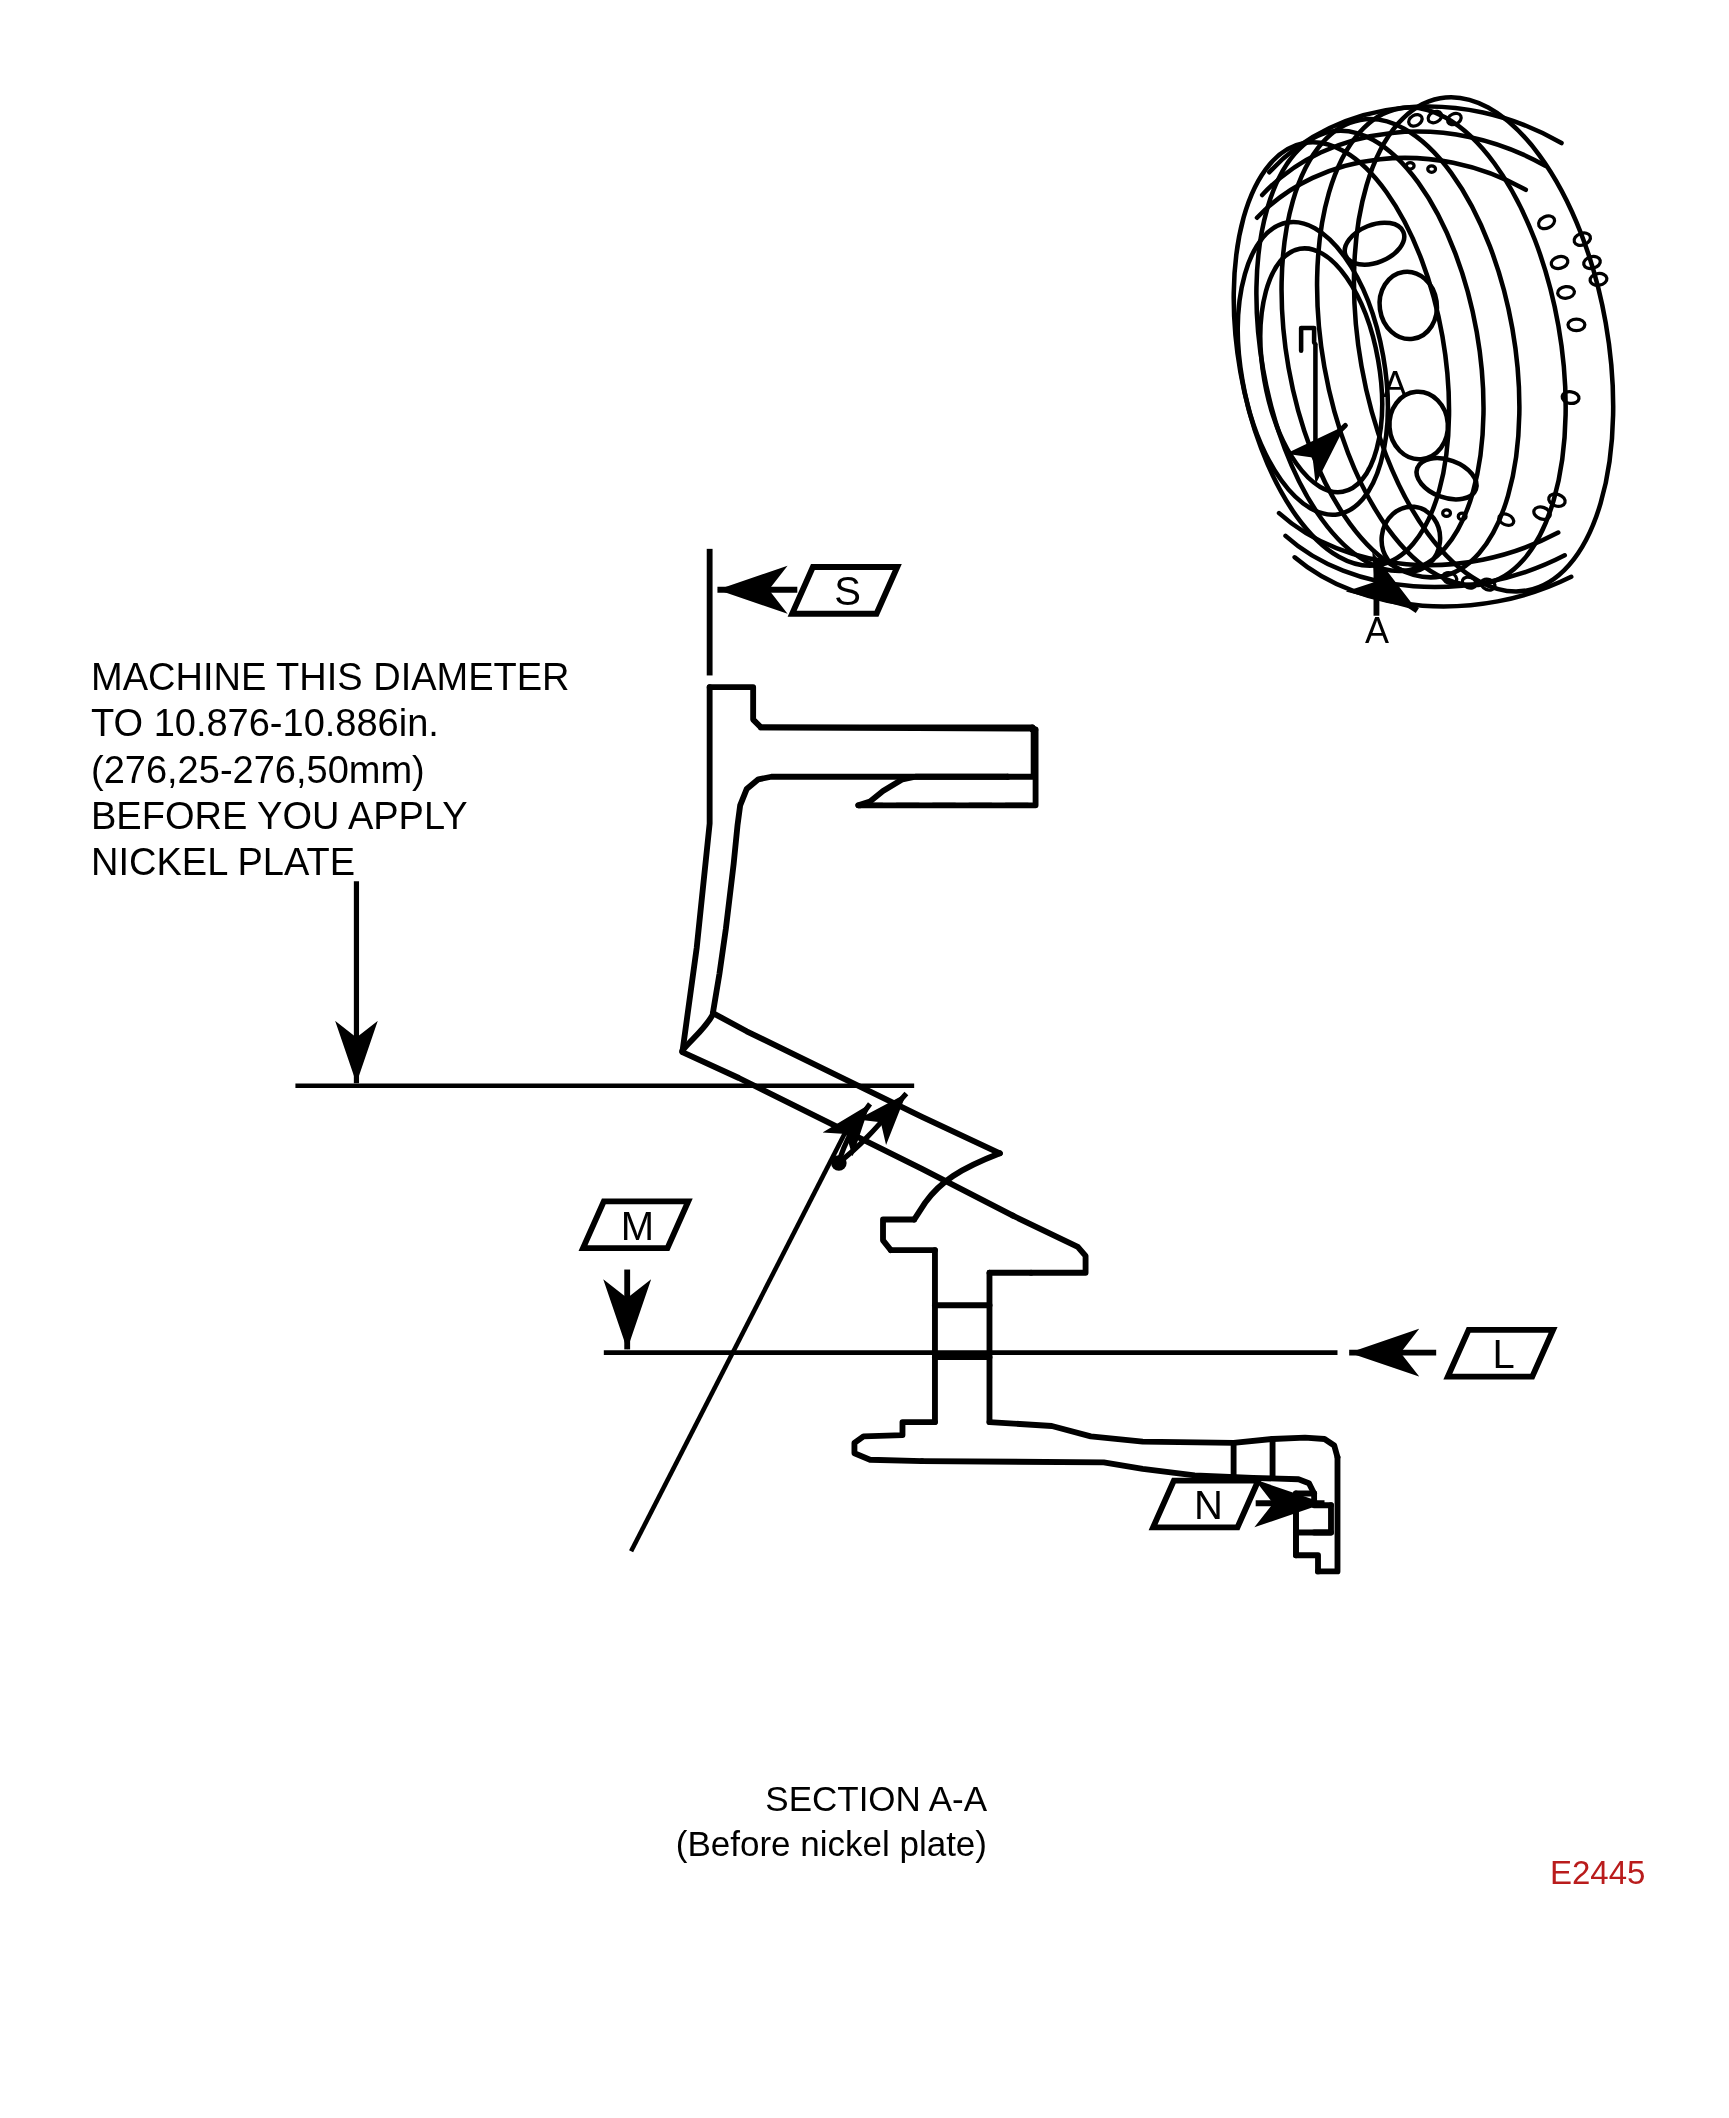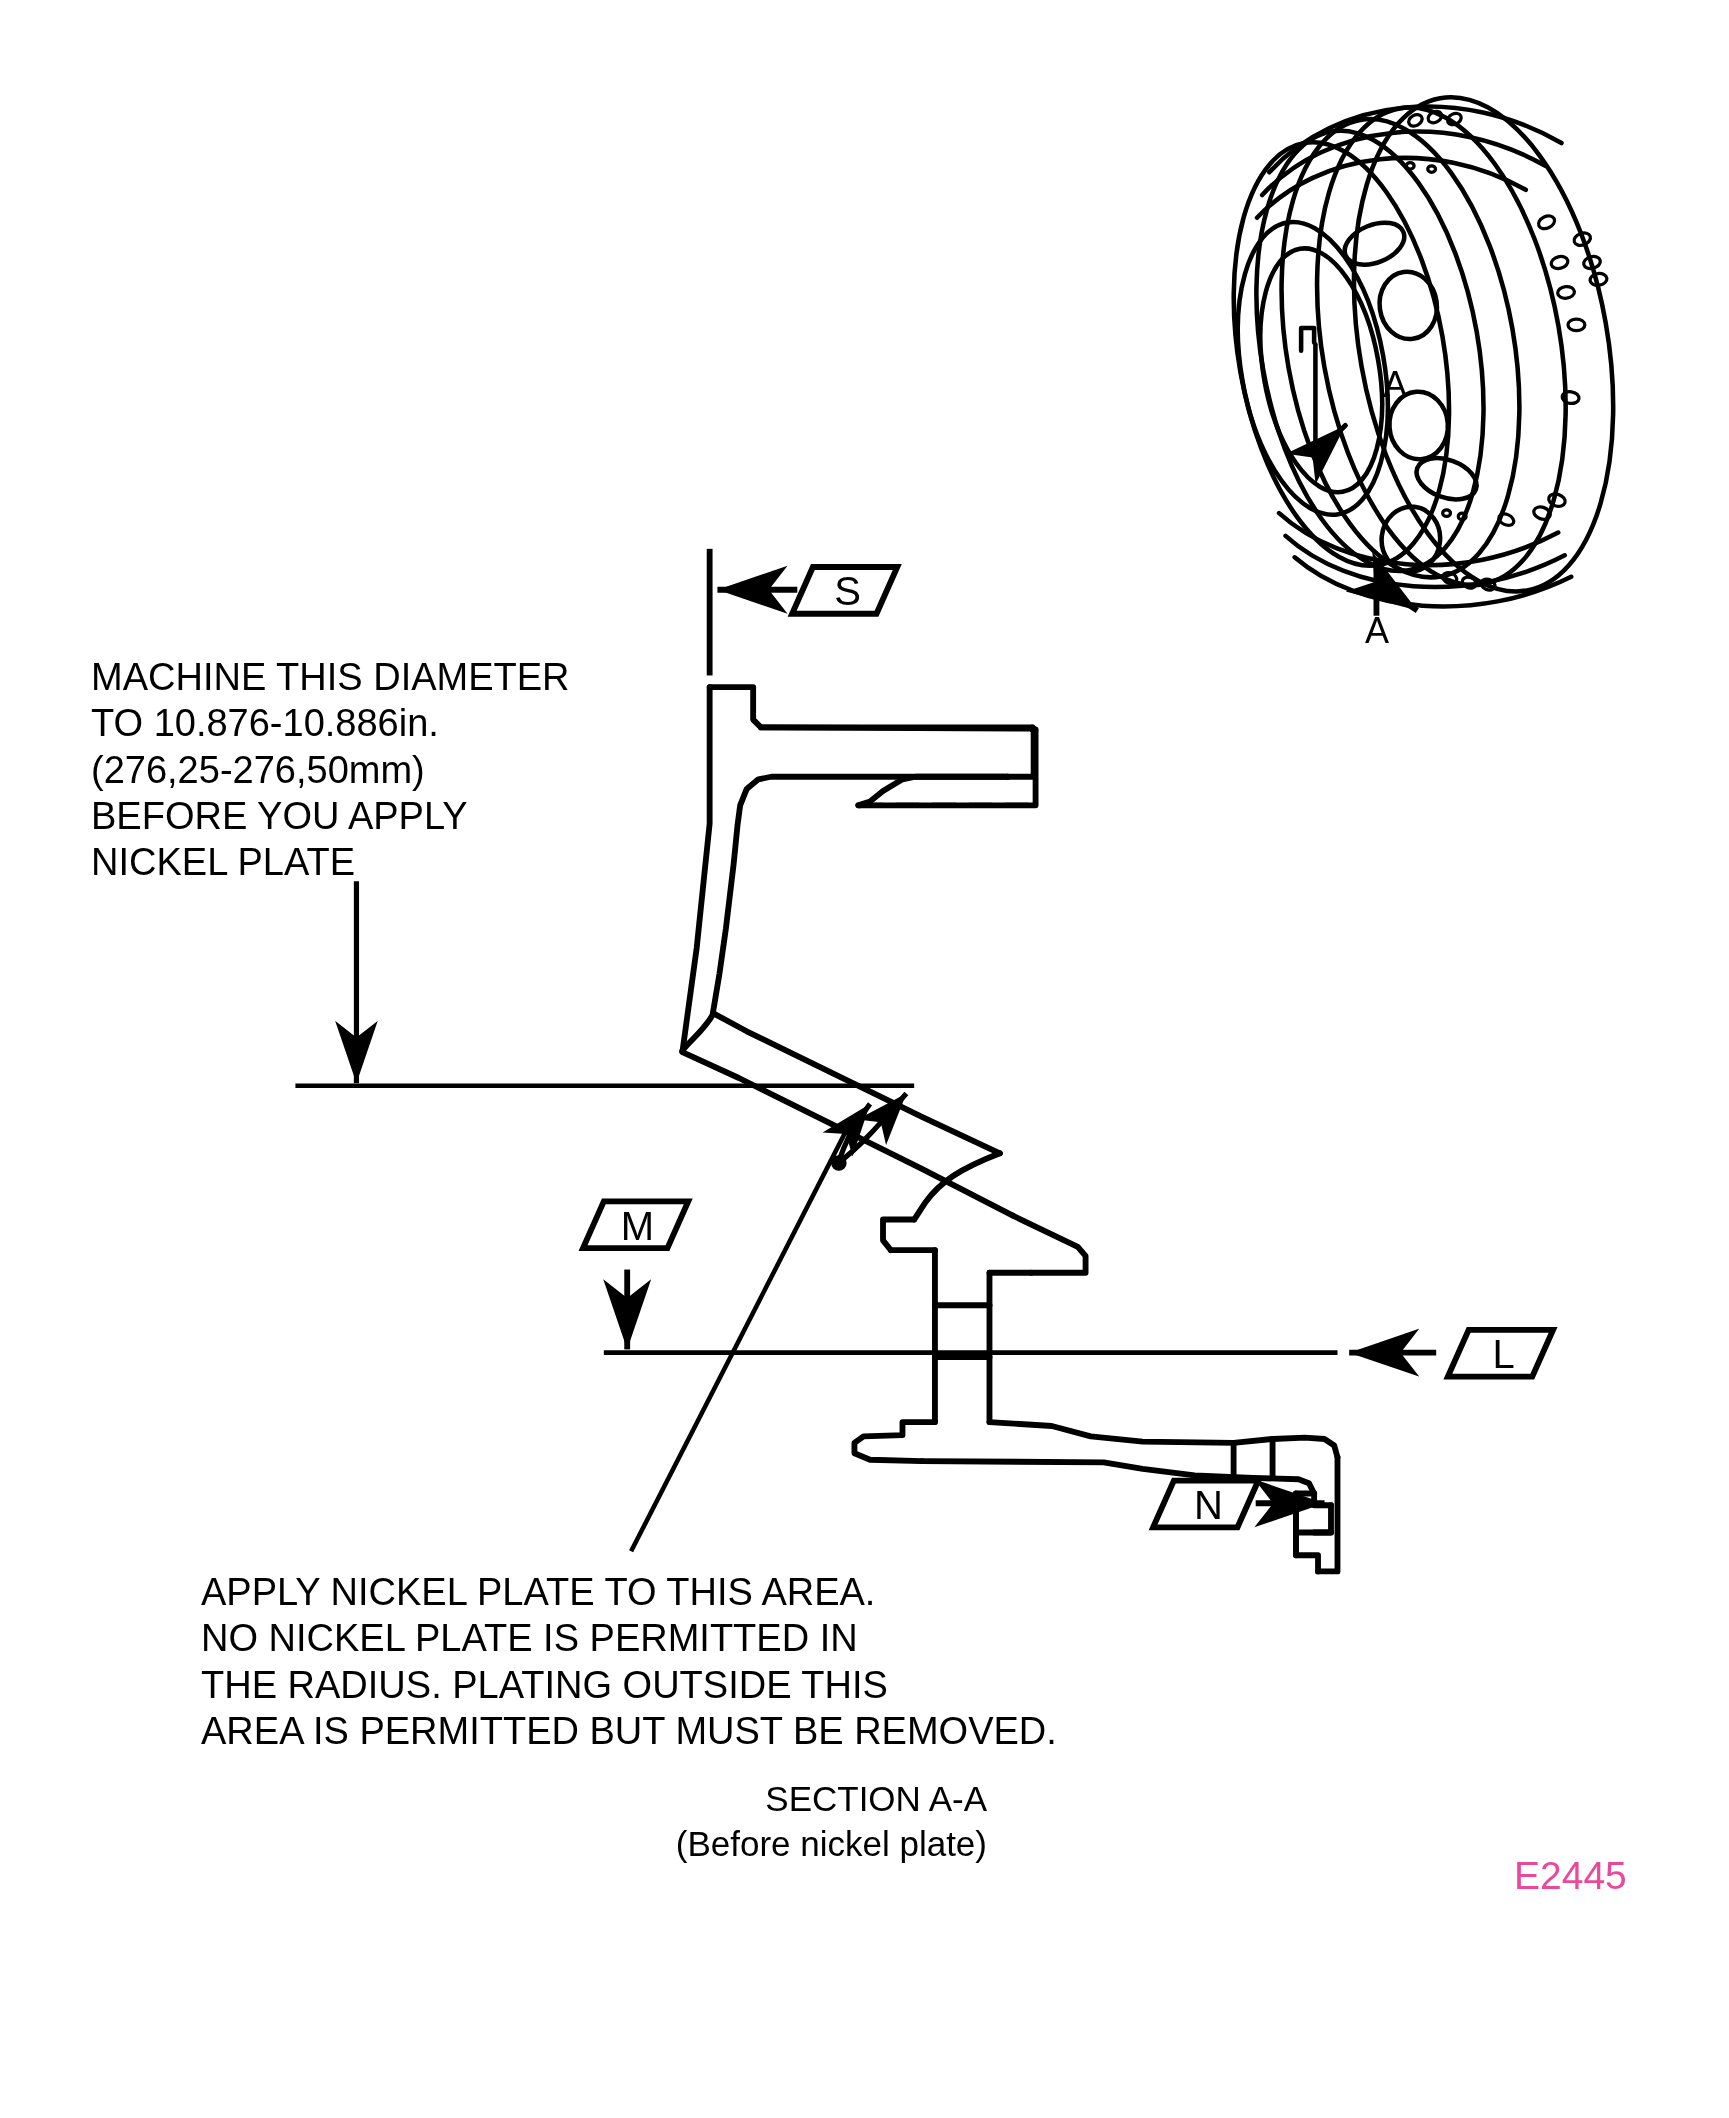--- a/index.html
+++ b/index.html
@@ -49,23 +49,24 @@
     text-align: center;
     color: #000;
   }
   .view-letter {
     position: absolute;
     font-size: 36px;
     color: #000;
   }
   .fig-id {
     position: absolute;
-    font-size: 39px;
-    color: #ec4899;
+    font-size: 33px;
+    color: #b91c1c;
     letter-spacing: 0px;
+    margin-left: 36px;
   }
 </style>
 </head>
 <body>
 
 <div id="figure-root">
 
   <svg class="drawing" viewBox="0 0 2663 3263">
     <defs>
       <marker id="arrowL" markerWidth="13" markerHeight="9" refX="12" refY="4.5" orient="auto" markerUnits="strokeWidth">
@@ -235,24 +236,20 @@
       <polygon points="1808,2280 1938,2280 1906,2352 1776,2352"></polygon>
     </g>
   </svg>
 
   <div class="note-block" style="left:91px; top:654px; width:506px;">MACHINE THIS DIAMETER
 TO 10.876-10.886in.
 (276,25-276,50mm)
 BEFORE YOU APPLY
 NICKEL PLATE</div>
 
-  <div class="note-block" style="left:201px; top:1569px; width:896px;">APPLY NICKEL PLATE TO THIS AREA.
-NO NICKEL PLATE IS PERMITTED IN
-THE RADIUS. PLATING OUTSIDE THIS
-AREA IS PERMITTED BUT MUST BE REMOVED.</div>
 
   <div class="caption-block" style="left:571px; top:1778px; width:416px;">SECTION A-A</div>
   <div class="caption-block" style="left:571px; top:1823px; width:416px;">(Before nickel plate)</div>
 
   <div class="fig-id" style="left:1514px; top:1854px;">E2445</div>
 
   <div class="flag-letter" style="left:815px; top:569px; width:65px;">S</div>
   <div class="flag-letter" style="left:605px; top:1204px; width:65px;">M</div>
   <div class="flag-letter" style="left:1471px; top:1332px; width:65px;">L</div>
   <div class="flag-letter" style="left:1176px; top:1483px; width:65px;">N</div>

